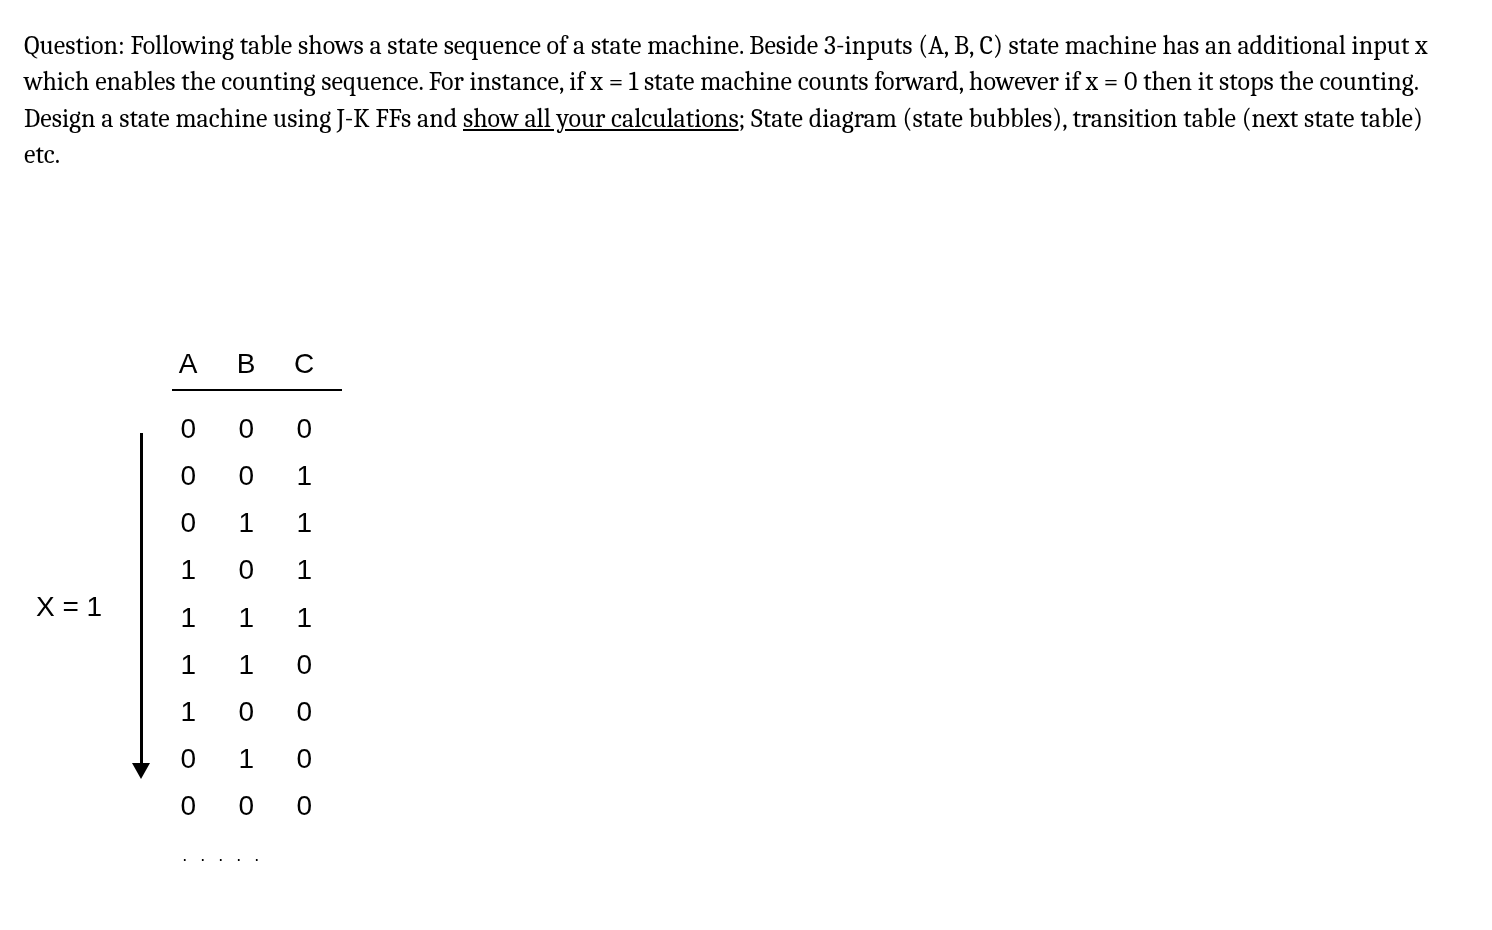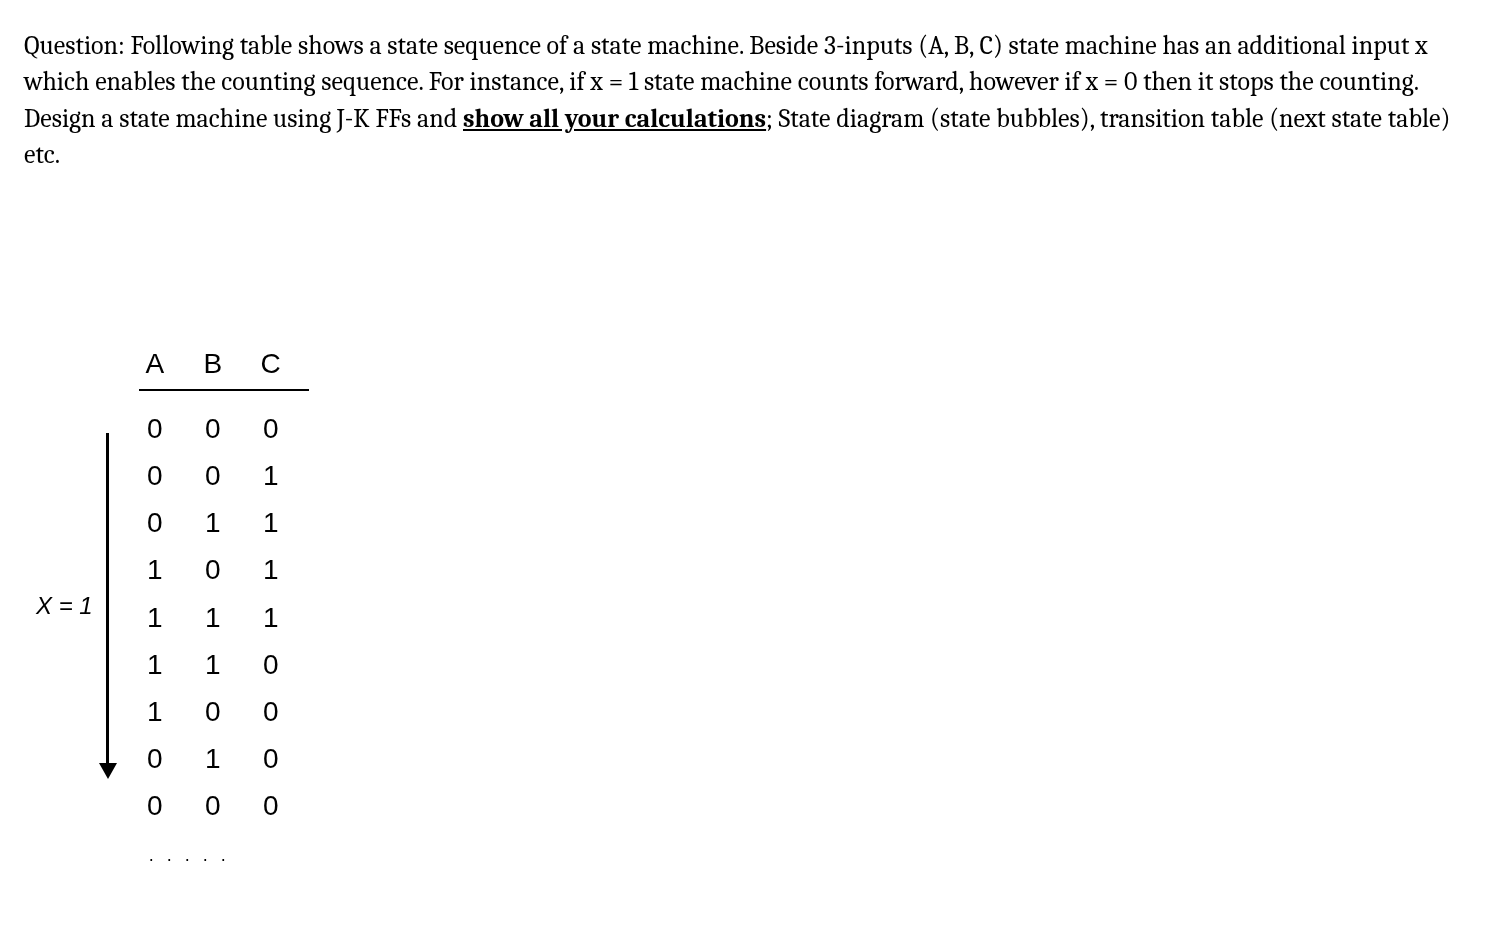--- a/index.html
+++ b/index.html
@@ -16,34 +16,33 @@
       line-height: 1.4;
       color: #000;
     }
     .question-block {
       max-width: 1440px;
     }
     .question-label {
       font-weight: normal;
     }
     .underline-bold {
-      font-weight: bold;
+      font-weight: normal;
       text-decoration: underline;
     }
     .seq-area {
       margin-top: 170px;
       margin-left: 12px;
       display: flex;
       align-items: center;
       font-family: Arial, Helvetica, sans-serif;
     }
     .x-label {
-      font-size: 24px;
-      margin-right: 6px;
-      font-style: italic;
+      font-size: 28px;
+      margin-right: 30px;
     }
     .arrow-col {
       display: flex;
       flex-direction: column;
       align-items: center;
       margin-right: 26px;
     }
     .arrow-shaft {
       width: 3px;
       height: 330px;

